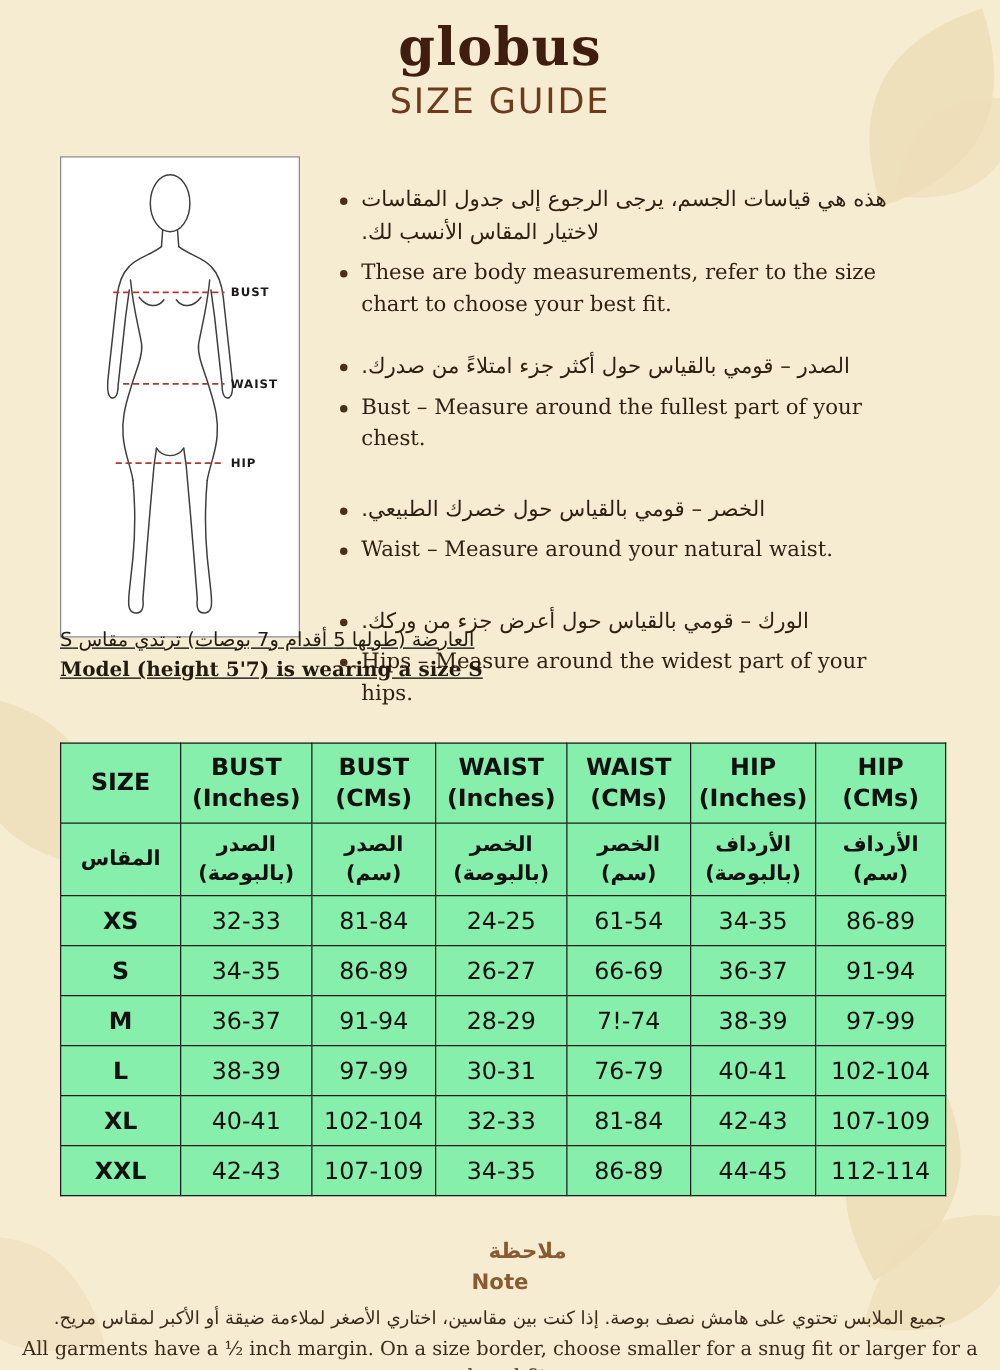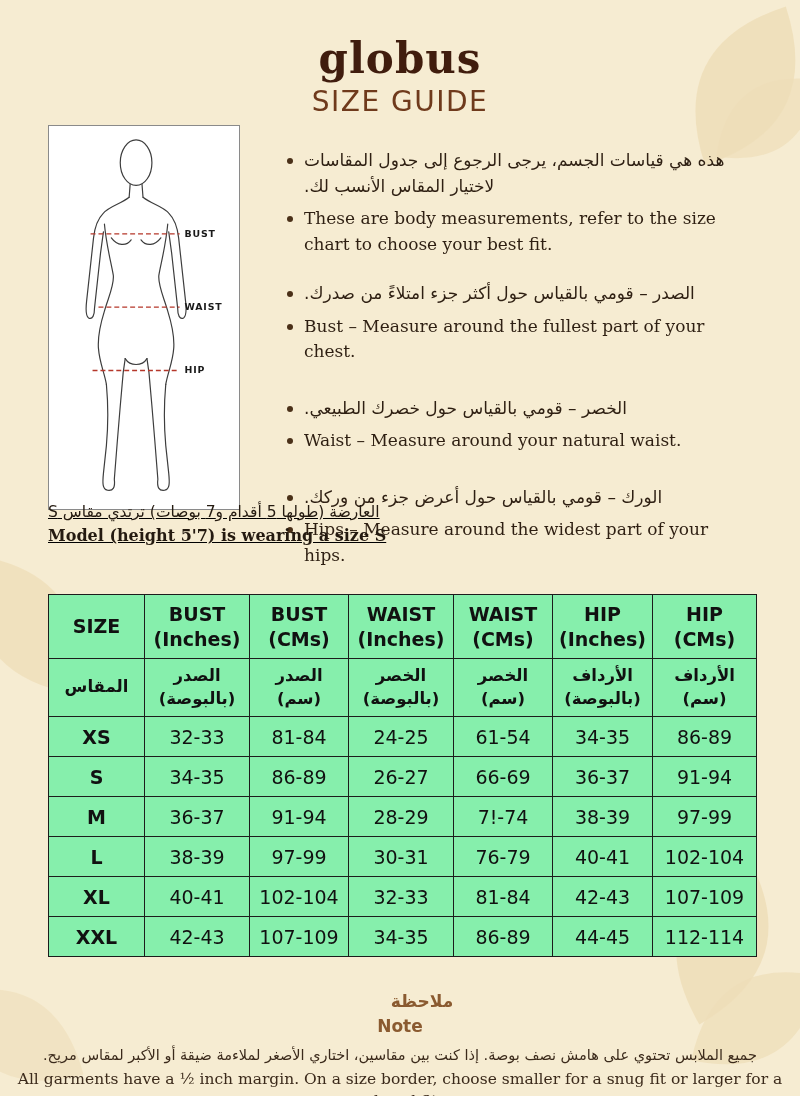--- a/index.html
+++ b/index.html
@@ -5,39 +5,39 @@
   * { margin:0; padding:0; box-sizing:border-box; }
   body { font-family:"DejaVu Sans", sans-serif; background:#f6ecd2; }
   .page {
     position:relative; width:800px; height:1096px;
     background:#f6ecd2; overflow:hidden; margin:0 auto;
   }
   .decor { position:absolute; z-index:0; pointer-events:none; }
   .content { position:relative; z-index:1; }
 
   
-  .header { position:absolute; left:0; top:36px; width:800px; text-align:center; }
+  .header { position:absolute; left:0; top:15px; width:800px; text-align:center; }
   .brand {
     font-family:"DejaVu Serif", serif; font-weight:600; font-size:42px;
     color:#401d0e; letter-spacing:1px; line-height:1.1;
   }
   .title {
     font-family:"DejaVu Sans", sans-serif; font-weight:normal; font-size:28px;
     color:#6f3a1c; letter-spacing:1.5px; margin-top:3px;
   }
 
   
   .figure-box {
     position:absolute; left:48px; top:125px; width:192px; height:385px;
     background:#ffffff; border:1px solid #8a8a8a;
   }
   .figure-box svg { display:block; width:100%; height:100%; }
 
   
-  .instructions { position:absolute; left:287px; top:148px; width:446px; }
+  .instructions { position:absolute; left:272px; top:148px; width:446px; }
   .group { margin-bottom:31px; }
   .group:first-child { margin-bottom:24px; }
   .bullet-item { display:flex; gap:11px; margin-bottom:7px; align-items:flex-start; }
   .dot { width:6px; height:6px; border-radius:50%; background:#4a3018; margin-top:10px; flex:none; }
   .b-ar {
     direction:rtl; text-align:left;
     font-family:"DejaVu Sans", sans-serif; font-size:17px; line-height:1.5; color:#2e1f12;
   }
   .b-en {
     font-family:"DejaVu Serif", serif; font-size:17px; line-height:1.5; color:#2e1f12;

